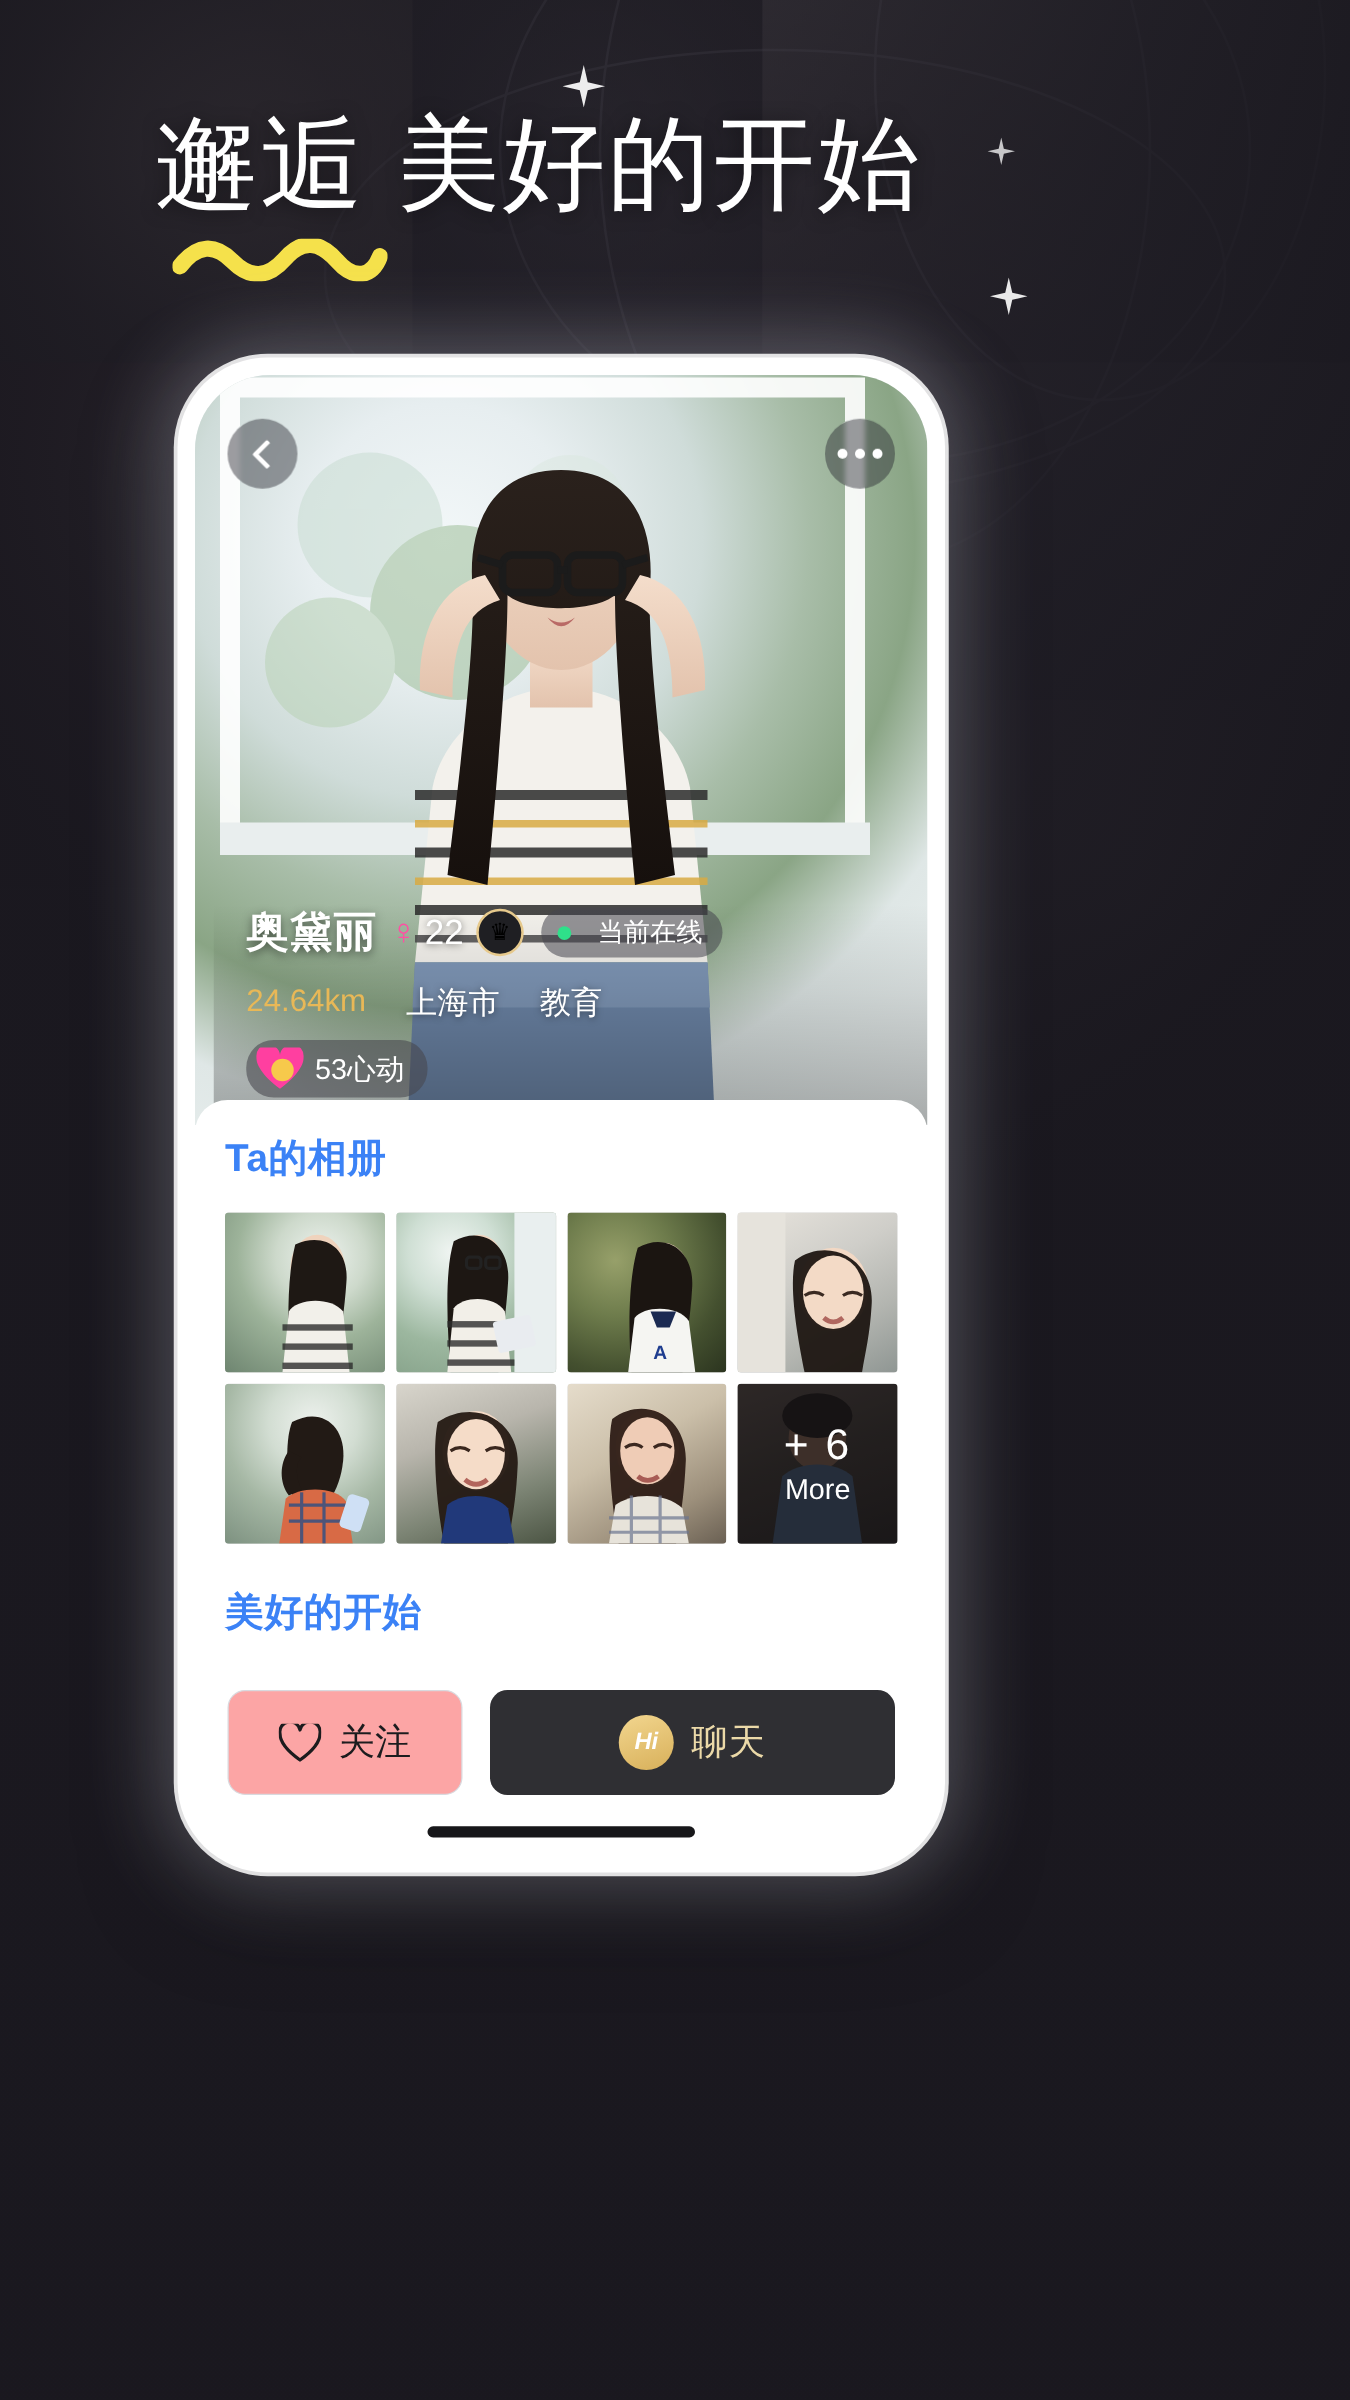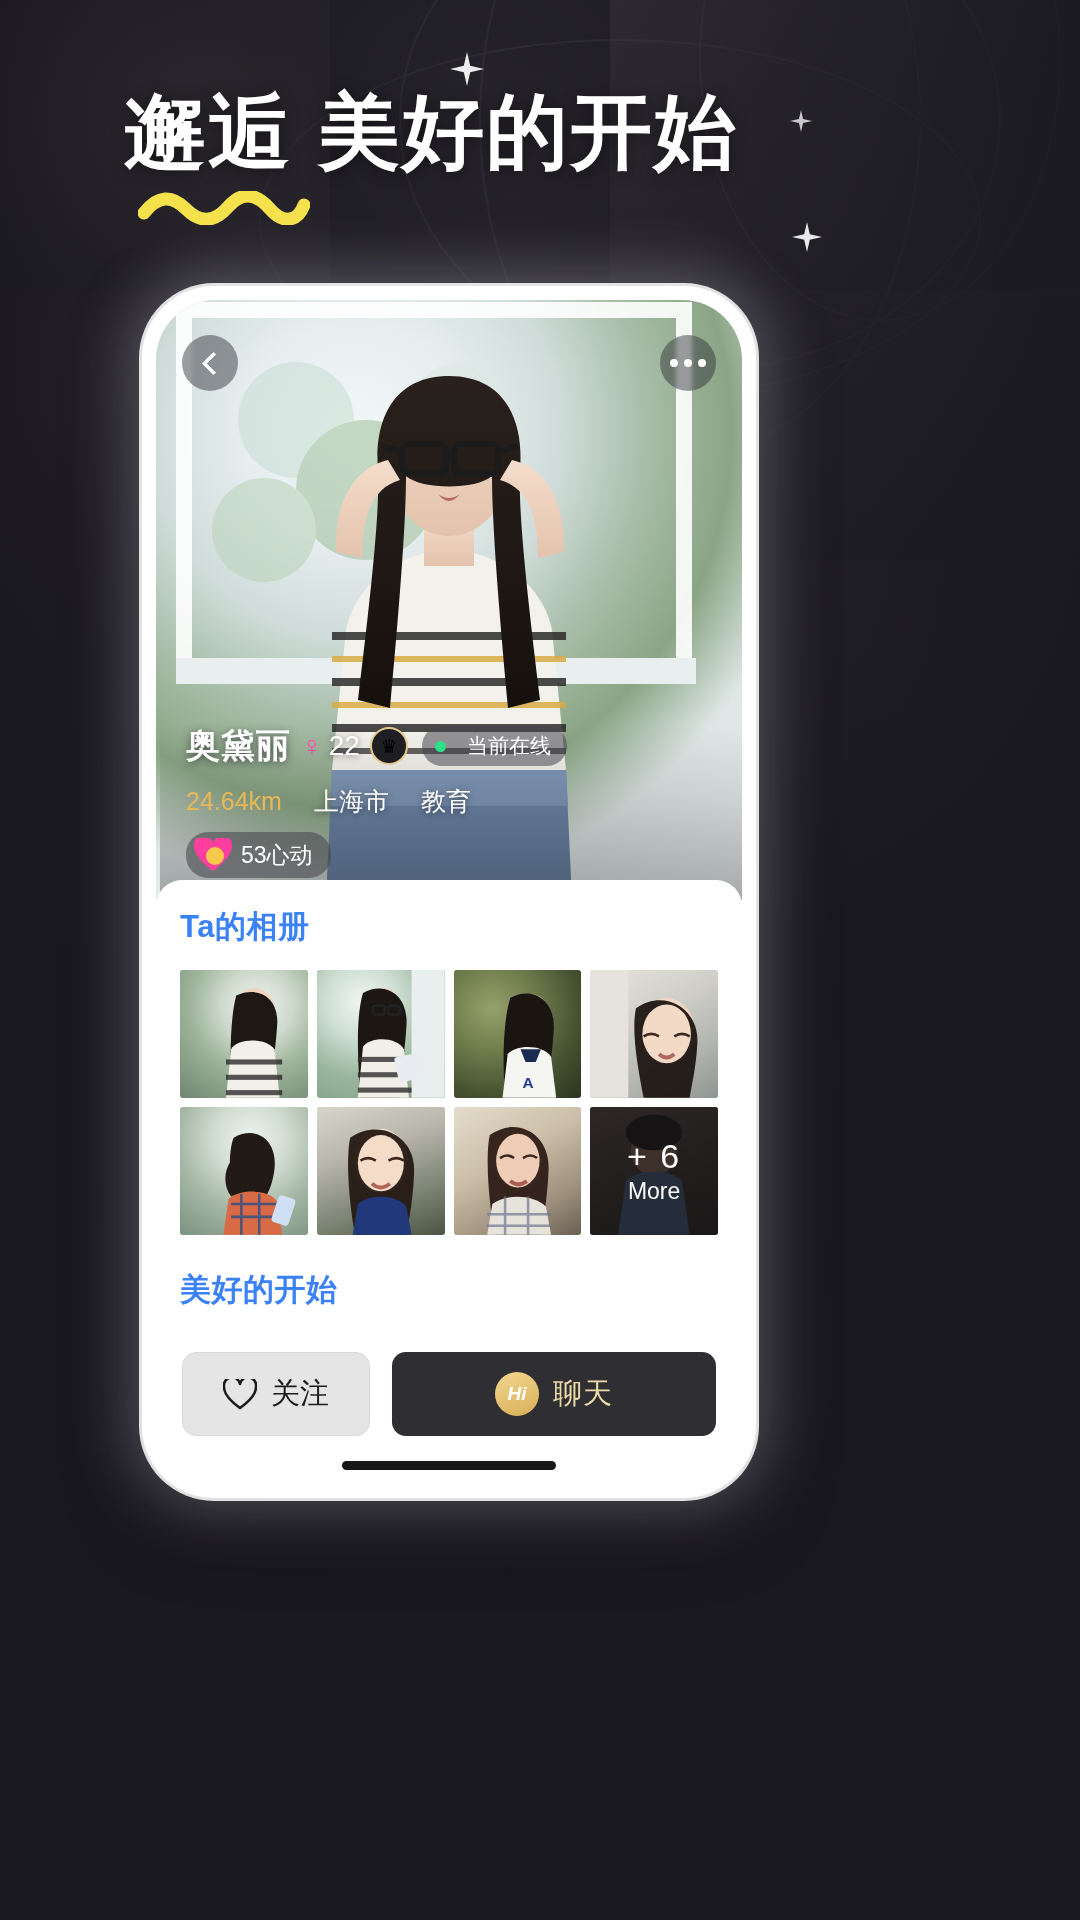--- a/index.html
+++ b/index.html
@@ -17,21 +17,21 @@
     position:absolute; inset:0;
     background:
       radial-gradient(ellipse 60% 45% at 50% 8%, rgba(40,36,46,.55) 0%, rgba(30,28,36,.85) 60%, rgba(26,24,31,.95) 100%),
       linear-gradient(180deg, rgba(35,32,41,.35) 0%, rgba(32,29,38,.70) 28%, rgba(30,27,35,.92) 55%, rgba(28,26,33,.97) 100%);
   }
   .bg-rings { position:absolute; inset:0; opacity:.22; }
 
   
   #headline-block { position:absolute; left:124px; top:88px; z-index:6; }
   #headline {
-    font-size:82px; line-height:1.08; color:#fff; font-weight:700;
+    font-size:82px; line-height:1.08; color:#fff; font-weight:400;
     letter-spacing:2px; white-space:nowrap;
     text-shadow:0 2px 16px rgba(0,0,0,.45);
   }
   #headline .gap { display:inline-block; width:26px; }
   #squiggle { margin-top:14px; margin-left:14px; display:block; }
 
   .sparkle { position:absolute; z-index:5; }
 
   
   #phone {
@@ -69,21 +69,21 @@
   }
   .chev {
     width:17px; height:17px; border-left:4px solid #fff; border-bottom:4px solid #fff;
     transform:rotate(45deg); margin-left:6px; border-radius:2px;
   }
   .dots { display:flex; gap:6px; }
   .dots i { width:8px; height:8px; border-radius:50%; background:#fff; display:block; }
 
   
   #hero-info {
-    position:absolute; left:4px; right:0; bottom:0; z-index:4;
+    position:absolute; left:15px; right:0; bottom:0; z-index:4;
     padding:0 0 22px 26px;
     background:linear-gradient(180deg, rgba(0,0,0,0) 0%, rgba(0,0,0,.10) 40%, rgba(0,0,0,.30) 100%);
   }
   #name-row { display:flex; align-items:center; gap:10px; }
   #name {
     font-size:34px; color:#fff; font-weight:700; letter-spacing:1px;
     text-shadow:0 2px 8px rgba(0,0,0,.5);
   }
   #gender-pill { display:flex; align-items:center; gap:6px; }
   .gender-glyph { font-size:29px; color:#FF4FA3; line-height:1; font-weight:700; }
@@ -148,21 +148,21 @@
   }
 
   
   #action-bar {
     position:absolute; left:0; right:0; bottom:0; height:150px; z-index:8;
     background:#fff; display:flex; align-items:flex-start; gap:22px;
     padding:18px 26px 0 26px;
   }
   #follow-btn {
     width:188px; height:84px; border:1.5px solid #d9d9de; border-radius:14px;
-    display:flex; align-items:center; justify-content:center; gap:14px; background:#e5e5e5;
+    display:flex; align-items:center; justify-content:center; gap:14px; background:#fca5a5;
   }
   #follow-label { font-size:29px; color:#1c1c1e; }
   #chat-btn {
     flex:1; height:84px; border-radius:14px; background:#2f2f33;
     display:flex; align-items:center; justify-content:center; gap:14px;text-align:right;
   }
   #chat-label { font-size:29px; color:#EBD9A8; letter-spacing:1px; }
   #hi-bubble {
     width:44px; height:44px; border-radius:50%;
     background:linear-gradient(160deg,#F2D68F,#D8B05A);

